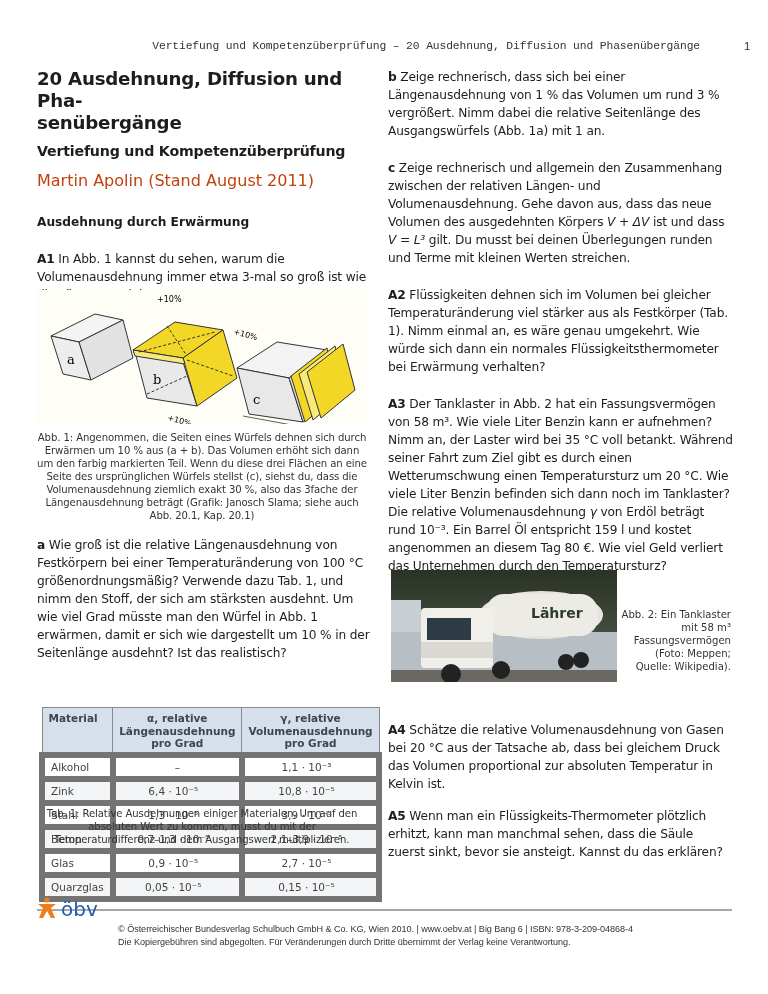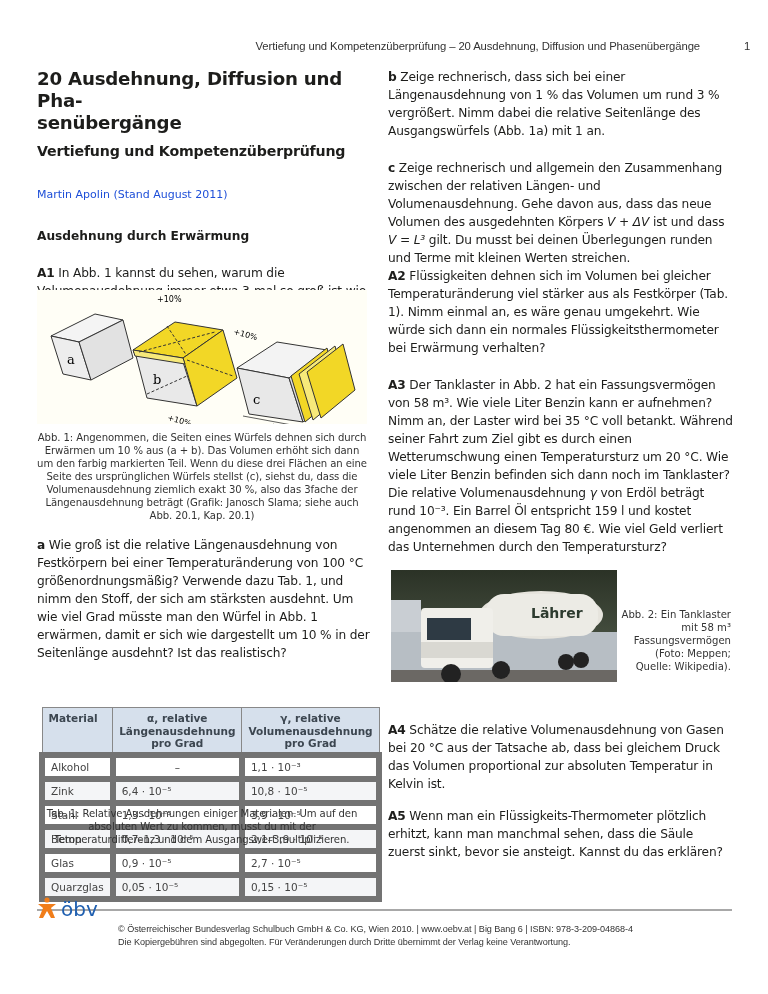--- a/index.html
+++ b/index.html
@@ -1,36 +1,36 @@
 <!DOCTYPE html>
 <html><head>
 <meta charset="utf-8">
 <style>
   html, body { margin:0; padding:0; background:#ffffff; }
   body { width:768px; height:994px; position:relative; overflow:hidden;
          font-family:"DejaVu Sans", sans-serif; color:#1d1d1b; }
   .running-head { position:absolute; top:40px; left:0; width:700px; text-align:right;
-         font-family:Liberation Sans, sans-serif; font-size:11.3px; color:#333; letter-spacing:-0.1px; }
+         font-family:Liberation Mono, monospace; font-size:11.3px; color:#333; letter-spacing:-0.1px; }
   .page-num { position:absolute; top:40px; left:744px; font-family:"Liberation Sans", sans-serif; font-size:11.3px; color:#333; }
   .col-left { position:absolute; left:37px; top:68px; width:330px; }
   .col-right { position:absolute; left:388px; top:68px; width:345px; }
   h1.title { margin:0; font-size:18.2px; line-height:22px; font-weight:bold; color:#1d1d1b; letter-spacing:-0.2px; }
   h2.subtitle { margin:8px 0 0 0; font-size:14.2px; line-height:18px; font-weight:bold; color:#1d1d1b; letter-spacing:-0.2px; }
-  .author { margin-top:27px; font-size:11px; line-height:16px; color:#1d4ed8; }
+  .author { margin-top:13px; font-size:16px; line-height:16px; color:#c2410c; }
   h3.section { margin:25px 0 0 0; font-size:12.2px; font-weight:bold; line-height:16px; }
   p.task { margin:0; font-size:12.2px; line-height:18px; letter-spacing:-0.15px; }
   p.task b { font-weight:bold; }
   .fig1 { position:absolute; left:37px; top:290px; width:330px; height:134px; background:#fffef6; }
   .caption { font-size:10.1px; line-height:13px; text-align:center; color:#333; letter-spacing:-0.1px; }
   table.mat { border-collapse:collapse; width:317px; margin-left:2px; font-size:10.5px; color:#444; }
   table.mat th { background:#d6e0ec; font-weight:bold; vertical-align:top; padding:4px 6px 2px 6px; line-height:12.5px; border:1px solid #888; color:#3c4650; }
   table.mat th:first-child { text-align:left; }
   table.mat th.c { text-align:center; }
   table.mat td { border:6px solid #737373; padding:2px 6px; height:14px; line-height:14px; }
-  table.mat td.num { text-align:left; padding-right:14px; }
+  table.mat td.num { text-align:center; padding-right:14px; }
   table.mat td.dash { text-align:center; }
   table.mat tr:nth-child(even) td { background:#f4f5f7; }
   .fig2 { position:absolute; left:391px; top:570px; width:226px; height:112px; overflow:hidden; }
   .fig2-cap { position:absolute; left:620px; top:608px; width:111px; text-align:right; font-size:10.1px; line-height:13px; color:#333; }
   .footer-rule { position:absolute; left:37px; top:909px; width:695px; height:2px; background:#a8a8a8; }
   .logo { position:absolute; left:37px; top:868px; width:68px; height:26px;margin-top:28px; }
   .footer-text { position:absolute; left:118px; top:923px; font-family:"Liberation Sans", sans-serif; font-size:9.1px; line-height:12.5px; color:#333; letter-spacing:-0.05px; }
 </style>
 </head>
 <body>
@@ -133,21 +133,21 @@
           <td class="num">0,15 · 10⁻⁵</td>
         </tr>
       </tbody>
   </table>
 </div>
 <div class="caption" style="position:absolute; left:37px; top:807px; width:330px;">Tab. 1: Relative Ausdehnungen einiger Materialen. Um auf den absoluten Wert zu kommen, musst du mit der Temperaturdifferenz und dem Ausgangswert multiplizieren.</div>
 
 <div class="col-right">
   <p class="task"><b>b</b><span> Zeige rechnerisch, dass sich bei einer Längenausdehnung von 1 % das Volumen um rund 3 % vergrößert. Nimm dabei die relative Seitenlänge des Ausgangswürfels (Abb. 1a) mit 1 an.</span></p>
   <p class="task" style="margin-top:19px"><b>c</b><span> Zeige rechnerisch und allgemein den Zusammenhang zwischen der relativen Längen- und Volumenausdehnung. Gehe davon aus, dass das neue Volumen des ausgedehnten Körpers </span><i>V + ΔV</i><span> ist und dass </span><i>V = L³</i><span> gilt. Du musst bei deinen Überlegungen runden und Terme mit kleinen Werten streichen.</span></p>
-  <p class="task" style=""><b>A2</b><span> Flüssigkeiten dehnen sich im Volumen bei gleicher Temperaturänderung viel stärker aus als Festkörper (Tab. 1). Nimm einmal an, es wäre genau umgekehrt. Wie würde sich dann ein normales Flüssigkeitsthermometer bei Erwärmung verhalten?</span></p>
+  <p class="task" style="margin-top:19px"><b>A2</b><span> Flüssigkeiten dehnen sich im Volumen bei gleicher Temperaturänderung viel stärker aus als Festkörper (Tab. 1). Nimm einmal an, es wäre genau umgekehrt. Wie würde sich dann ein normales Flüssigkeitsthermometer bei Erwärmung verhalten?</span></p>
   <p class="task" style="margin-top:19px"><b>A3</b><span> Der Tanklaster in Abb. 2 hat ein Fassungsvermögen von 58 m³. Wie viele Liter Benzin kann er aufnehmen? Nimm an, der Laster wird bei 35 °C voll betankt. Während seiner Fahrt zum Ziel gibt es durch einen Wetterumschwung einen Temperatursturz um 20 °C. Wie viele Liter Benzin befinden sich dann noch im Tanklaster? Die relative Volumenausdehnung </span><i>γ</i><span> von Erdöl beträgt rund 10⁻³. Ein Barrel Öl entspricht 159 l und kostet angenommen an diesem Tag 80 €. Wie viel Geld verliert das Unternehmen durch den Temperatursturz?</span></p>
 </div>
 
 <div class="fig2">
   <svg width="226" height="145" viewBox="0 0 226 145">
     <defs>
       <linearGradient id="sky" x1="0" y1="0" x2="0" y2="1">
         <stop offset="0" stop-color="#2b3226"></stop>
           <stop offset="0.6" stop-color="#4c5646"></stop>
           <stop offset="1" stop-color="#8a9196"></stop>

